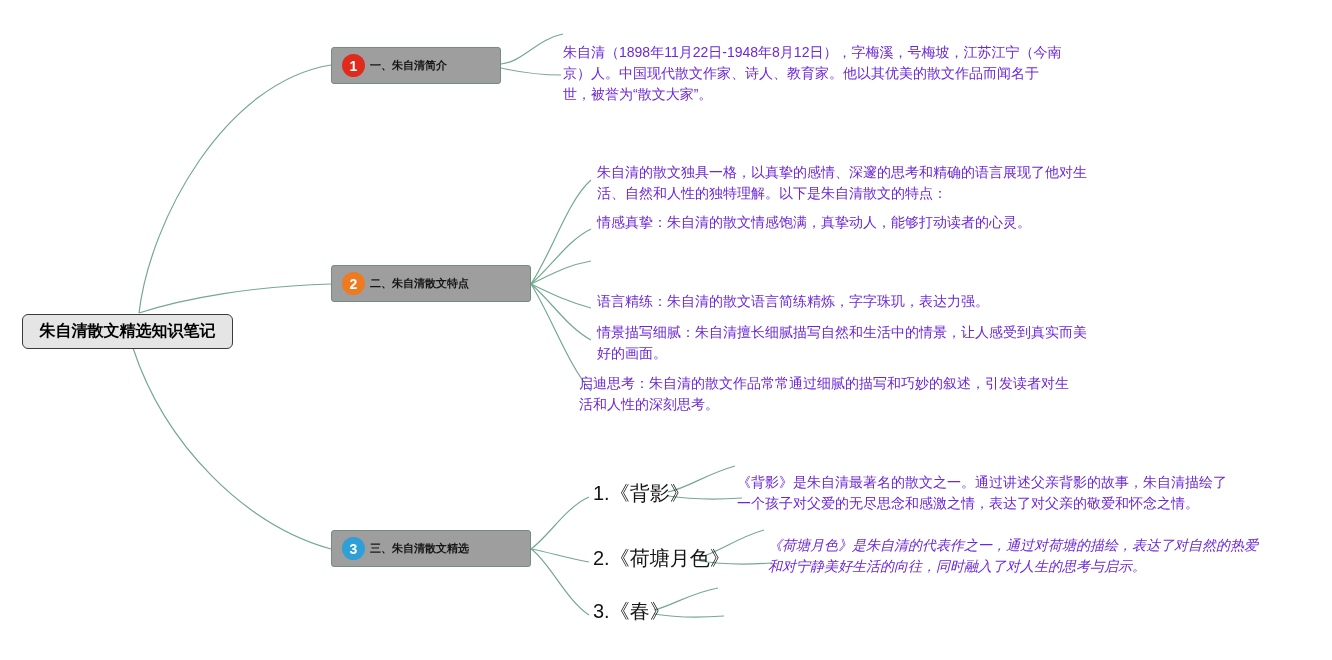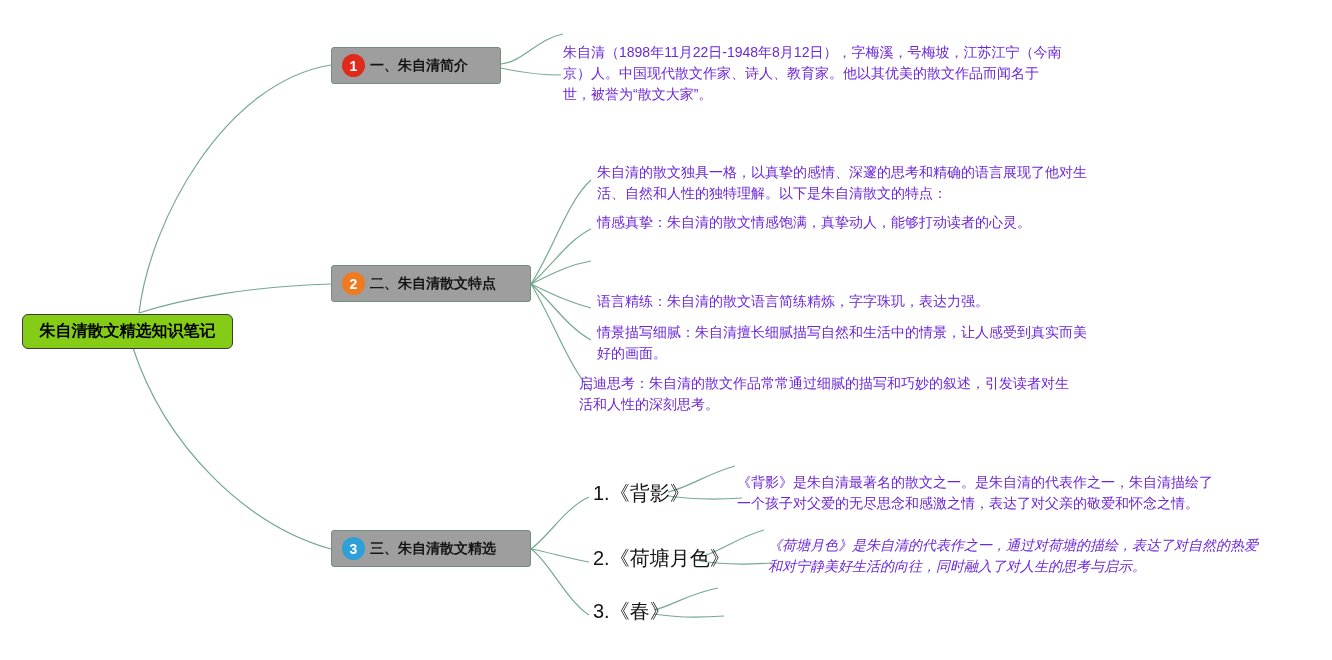--- a/index.html
+++ b/index.html
@@ -8,21 +8,21 @@
     width:1332px;height:660px;
     background:#ffffff;
     font-family:"Liberation Sans","DejaVu Sans",sans-serif;
     overflow:hidden;
   }
   #edges{position:absolute;left:0;top:0;width:1332px;height:660px;pointer-events:none;}
   #edges path{fill:none;stroke:#74a892;stroke-width:1.2px;}
 
   .root-node{
     position:absolute;left:22px;top:314px;width:209px;height:33px;
-    background:#84cc16;border:1px solid #3a3a3a;border-radius:6px;
+    background:#e5e5e5;border:1px solid #3a3a3a;border-radius:6px;
     display:flex;align-items:center;justify-content:center;
     font-size:16px;font-weight:bold;color:#000000;white-space:nowrap;
     cursor:default;
   }
   .node-box{
     position:absolute;height:37px;box-sizing:border-box;
     background:#9e9e9e;border:1px solid #6f8f7f;border-radius:3px;
     display:flex;align-items:center;gap:5px;padding:0 10px;
     cursor:default;
   }
@@ -30,21 +30,21 @@
   .node-box.b2{left:331px;top:265px;width:200px;}
   .node-box.b3{left:331px;top:530px;width:200px;}
   .badge{
     width:23px;height:23px;border-radius:50%;flex:none;
     display:flex;align-items:center;justify-content:center;
     color:#ffffff;font-size:14px;font-weight:bold;
   }
   .badge.c1{background:#df2b1b;}
   .badge.c2{background:#ef7a20;}
   .badge.c3{background:#2f9fd7;}
-  .node-label{font-size:14px;font-weight:bold;color:#151515;white-space:nowrap;}
+  .node-label{font-size:11px;font-weight:bold;color:#151515;white-space:nowrap;}
 
   .text-block{
     position:absolute;font-size:14px;line-height:21px;color:#6d28d9;
     white-space:pre-line;
   }
   .note-1{left:563px;top:42px;}
   .feat-0{left:597px;top:162px;}
   .feat-1{left:597px;top:212px;}
   .feat-2{left:597px;top:244px;}
   .feat-3{left:597px;top:291px;}
@@ -127,20 +127,20 @@
 好的画面。</div>
   <div class="text-block feat-3">语言精练：朱自清的散文语言简练精炼，字字珠玑，表达力强。</div>
   <div class="text-block feat-5">启迪思考：朱自清的散文作品常常通过细腻的描写和巧妙的叙述，引发读者对生
 活和人性的深刻思考。</div>
 
   <div class="node-box b3">
     <span class="badge c3">3</span>
     <span class="node-label">三、朱自清散文精选</span>
   </div>
   <div class="work-title wt-0">1.《背影》</div>
-  <div class="text-block wd-0">《背影》是朱自清最著名的散文之一。是朱自清的代表作之一，朱自清描绘了
+  <div class="text-block wd-0">《背影》是朱自清最著名的散文之一。通过讲述父亲背影的故事，朱自清描绘了
 一个孩子对父爱的无尽思念和感激之情，表达了对父亲的敬爱和怀念之情。</div>
   <div class="work-title wt-1">2.《荷塘月色》</div>
   <div class="text-block wd-1">《荷塘月色》是朱自清的代表作之一，通过对荷塘的描绘，表达了对自然的热爱
 和对宁静美好生活的向往，同时融入了对人生的思考与启示。</div>
   <div class="work-title wt-2">3.《春》</div>
 
 </div>
 
 </body></html>

